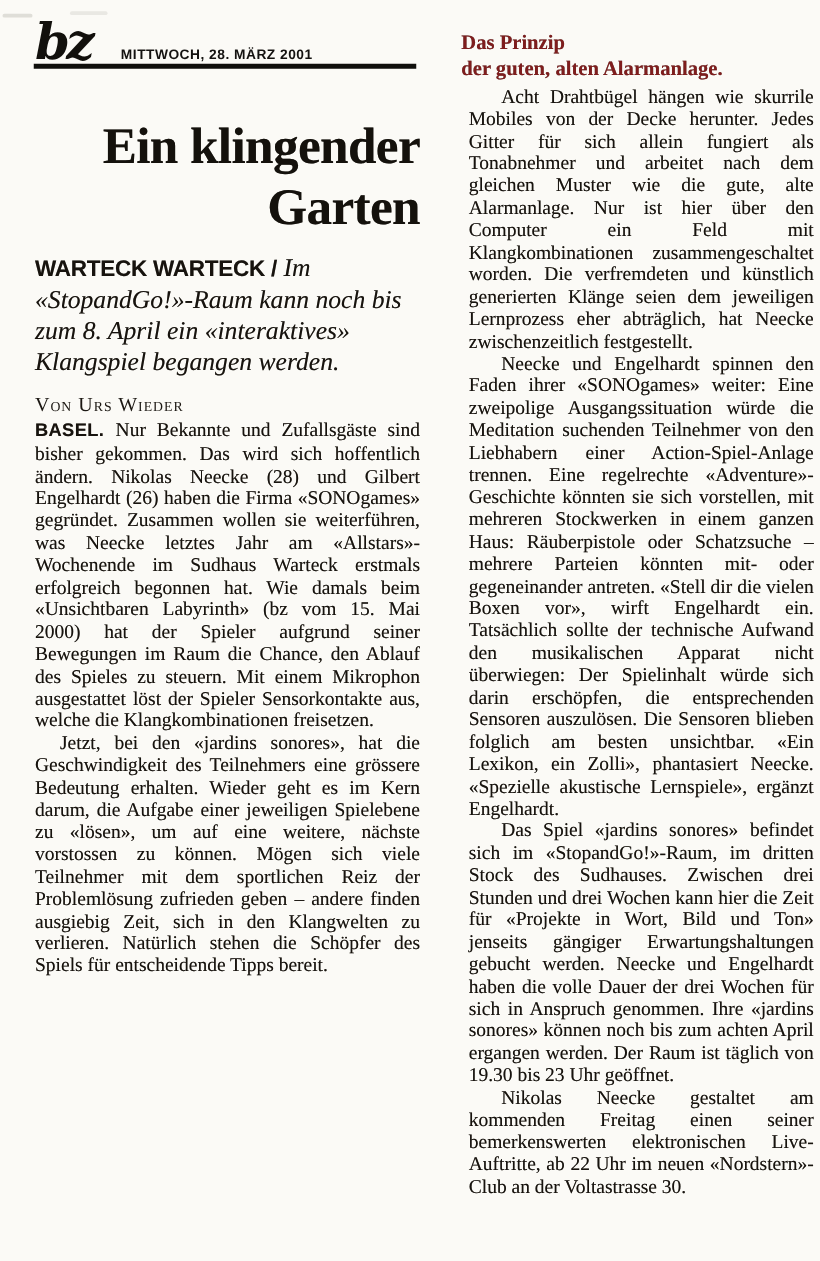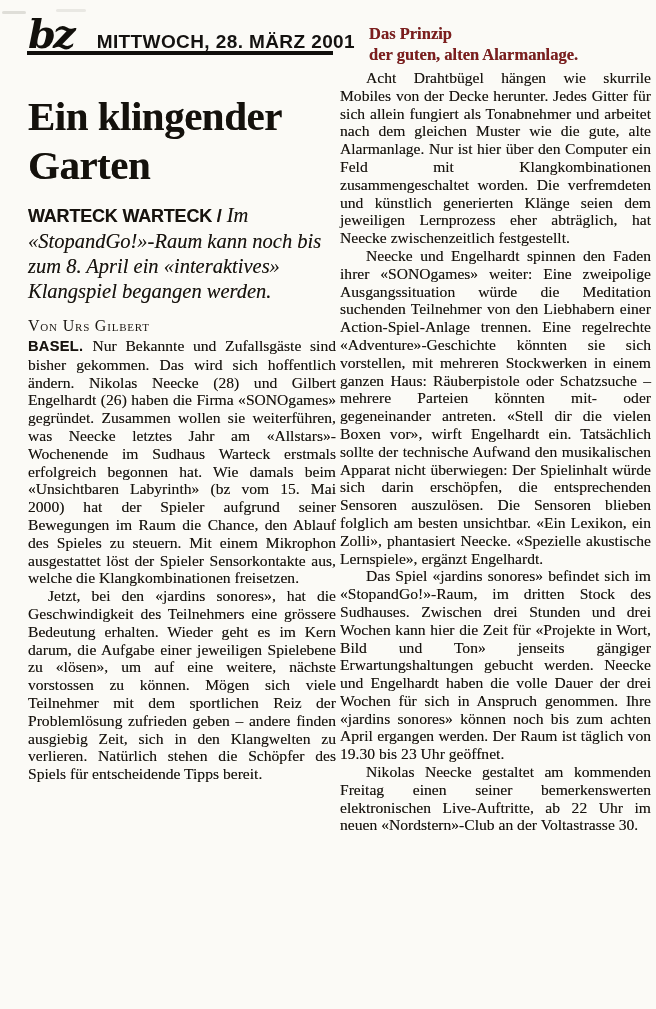--- a/index.html
+++ b/index.html
@@ -25,39 +25,39 @@
   }
   .logo {
     font-family: "DejaVu Serif", serif;
     font-weight: 700; font-style: italic;
     font-size: 40px; line-height: 40px; letter-spacing: -3px;
     color: #12100c;
     text-align: right;
   }
   .dateline {
     font-family: "Liberation Sans", sans-serif;
-    font-weight: 700; font-size: 19px; letter-spacing: 0.4px;
+    font-weight: 700; font-size: 11px; letter-spacing: 0.4px;
     color: #141210;
     white-space: nowrap;
     text-align: center;
   }
   .masthead-rule {
     position: absolute; left: 27px; top: 51px;
     width: 306px; height: 4px; background: #100f0c;
   }
 
   
   .col-left  { position: absolute; left: 28px;  top: 92px; width: 308px; }
   .col-right { position: absolute; left: 340px; top: 24px; width: 311px; }
 
   
   .headline {
     font-weight: 700;
     font-size: 41px; line-height: 49px;
-    text-align: left; letter-spacing: -0.5px;
+    text-align: right; letter-spacing: -0.5px;
     color: #14110c;
     text-shadow: 0 0 0.5px rgba(20,17,12,.6);
   }
 
   
   .lead {
     margin: 13px 0 0 0;
     font-style: italic;
     font-size: 20.5px; line-height: 25px;
     text-shadow: 0 0 0.4px rgba(20,17,12,.45);
@@ -93,41 +93,41 @@
   }
 
   
   .subhead {
     margin-left: 29px;
     font-weight: 700;
     font-size: 16.5px; line-height: 20.5px;
     color: #7f1d1d;
     text-shadow: 0 0 0.4px rgba(20,17,12,.55);
   }
-  .col-right .body { margin-top: 4px; }
+  .col-right .body { margin-top: 4px; margin-left: 35px; }
 </style>
 </head>
 <body>
 
 <div class="artifact a1"></div>
 <div class="artifact a2"></div>
 
 <div class="masthead">
   <span class="logo">bz</span>
   <span class="dateline">MITTWOCH, 28. MÄRZ 2001</span>
 </div>
 <div class="masthead-rule"></div>
 
 <div class="col-left">
   <h1 class="headline" style="margin:0;">Ein klingender Garten</h1>
   <p class="lead">
     <b class="kicker">WARTECK WARTECK /</b>
     <span class="lead-text">Im «StopandGo!»-Raum kann noch bis zum 8. April ein «interaktives» Klangspiel begangen werden.</span>
   </p>
-  <div class="byline">Von Urs Gilbert</div>
+  <div class="byline">Von Urs Wieder</div>
   <div class="body">
       <p><b class="lead-in">BASEL. </b>Nur Bekannte und Zufallsgäste sind bisher gekommen. Das wird sich hoffentlich ändern. Nikolas Neecke (28) und Gilbert Engelhardt (26) haben die Firma «SONOgames» gegründet. Zusammen wollen sie weiterführen, was Neecke letztes Jahr am «Allstars»-Wochenende im Sudhaus Warteck erstmals erfolgreich begonnen hat. Wie damals beim «Unsichtbaren Labyrinth» (bz vom 15. Mai 2000) hat der Spieler aufgrund seiner Bewegungen im Raum die Chance, den Ablauf des Spieles zu steuern. Mit einem Mikrophon ausgestattet löst der Spieler Sensorkontakte aus, welche die Klangkombinationen freisetzen.</p>
       <p>Jetzt, bei den «jardins sonores», hat die Geschwindigkeit des Teilnehmers eine grössere Bedeutung erhalten. Wieder geht es im Kern darum, die Aufgabe einer jeweiligen Spielebene zu «lösen», um auf eine weitere, nächste vorstossen zu können. Mögen sich viele Teilnehmer mit dem sportlichen Reiz der Problemlösung zufrieden geben – andere finden ausgiebig Zeit, sich in den Klangwelten zu verlieren. Natürlich stehen die Schöpfer des Spiels für entscheidende Tipps bereit.</p>
     </div>
 </div>
 
 <div class="col-right">
   <div class="subhead">
       <div>Das Prinzip</div>
       <div>der guten, alten Alarmanlage.</div>

